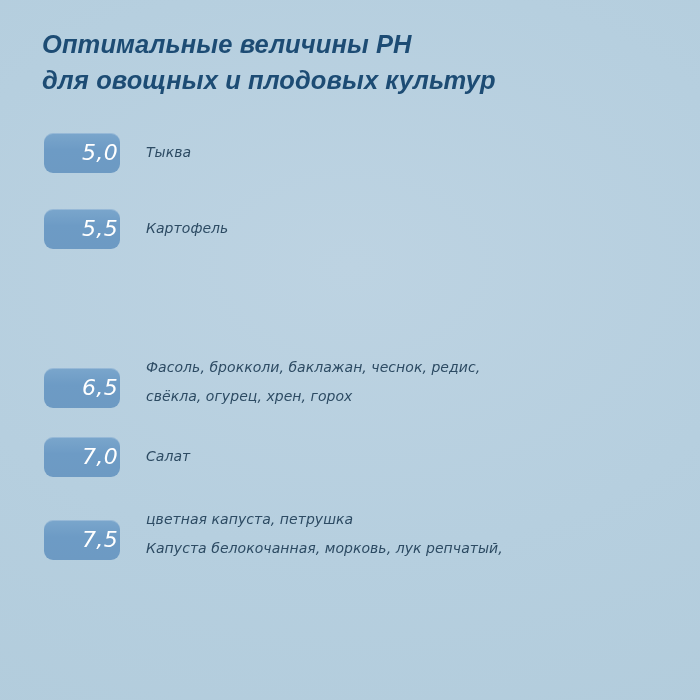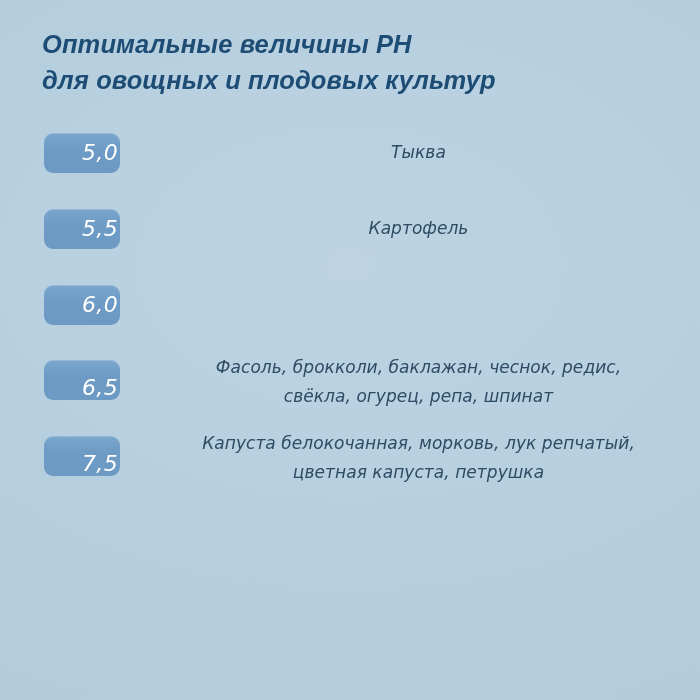--- a/index.html
+++ b/index.html
@@ -80,34 +80,33 @@
     margin-left: 36px;
   }
   .label {
     position: absolute;
     left: 146px;
     top: 9px;
     width: 545px;
     font-family: "DejaVu Sans", sans-serif;
     font-style: italic;
     font-weight: normal;
-    font-size: 17px;
+    font-size: 14px;
     line-height: 29px;
     color: #2d4b63;
     letter-spacing: 0.05px;
-    text-align: center;
   }
   .label .ln {
     display: block;
     white-space: nowrap;
   }
   
   .row.single .label { top: 14px; }
   .row.double .label { top: 1px; }
-  .row.double .badge { top: 8px; align-items: flex-end; }
+  .row.double .badge { top: 16px; }
 </style>
 </head>
 <body>
 
 <div class="poster">
 
   <div class="title-block">
     <div class="title-line">Оптимальные величины РН</div>
     <div class="title-line">для овощных и плодовых культур</div>
   </div>
@@ -126,41 +125,46 @@
     <div class="row single">
       <div class="badge">
         <span class="badge-value">5,5</span>
       </div>
       <div class="label">
         <span class="ln">Картофель</span>
       </div>
     </div>
 
     <div class="row single">
-      <div class="badge">
-        <span class="badge-value">6,0</span>
-      </div>
     </div>
 
     <div class="row double">
       <div class="badge">
         <span class="badge-value">6,5</span>
       </div>
       <div class="label">
         <span class="ln">Фасоль, брокколи, баклажан, чеснок, редис,</span>
-        <span class="ln">свёкла, огурец, репа, шпинат</span>
+        <span class="ln">свёкла, огурец, хрен, горох</span>
       </div>
     </div>
 
 
+    <div class="row single">
+      <div class="badge">
+        <span class="badge-value">7,0</span>
+      </div>
+      <div class="label">
+        <span class="ln">Салат</span>
+      </div>
+    </div>
 
     <div class="row double">
       <div class="badge">
         <span class="badge-value">7,5</span>
       </div>
       <div class="label">
+        <span class="ln">цветная капуста, петрушка</span>
         <span class="ln">Капуста белокочанная, морковь, лук репчатый,</span>
-        <span class="ln">цветная капуста, петрушка</span>
       </div>
     </div>
 
   </div>
 </div>
 
 </body></html>

